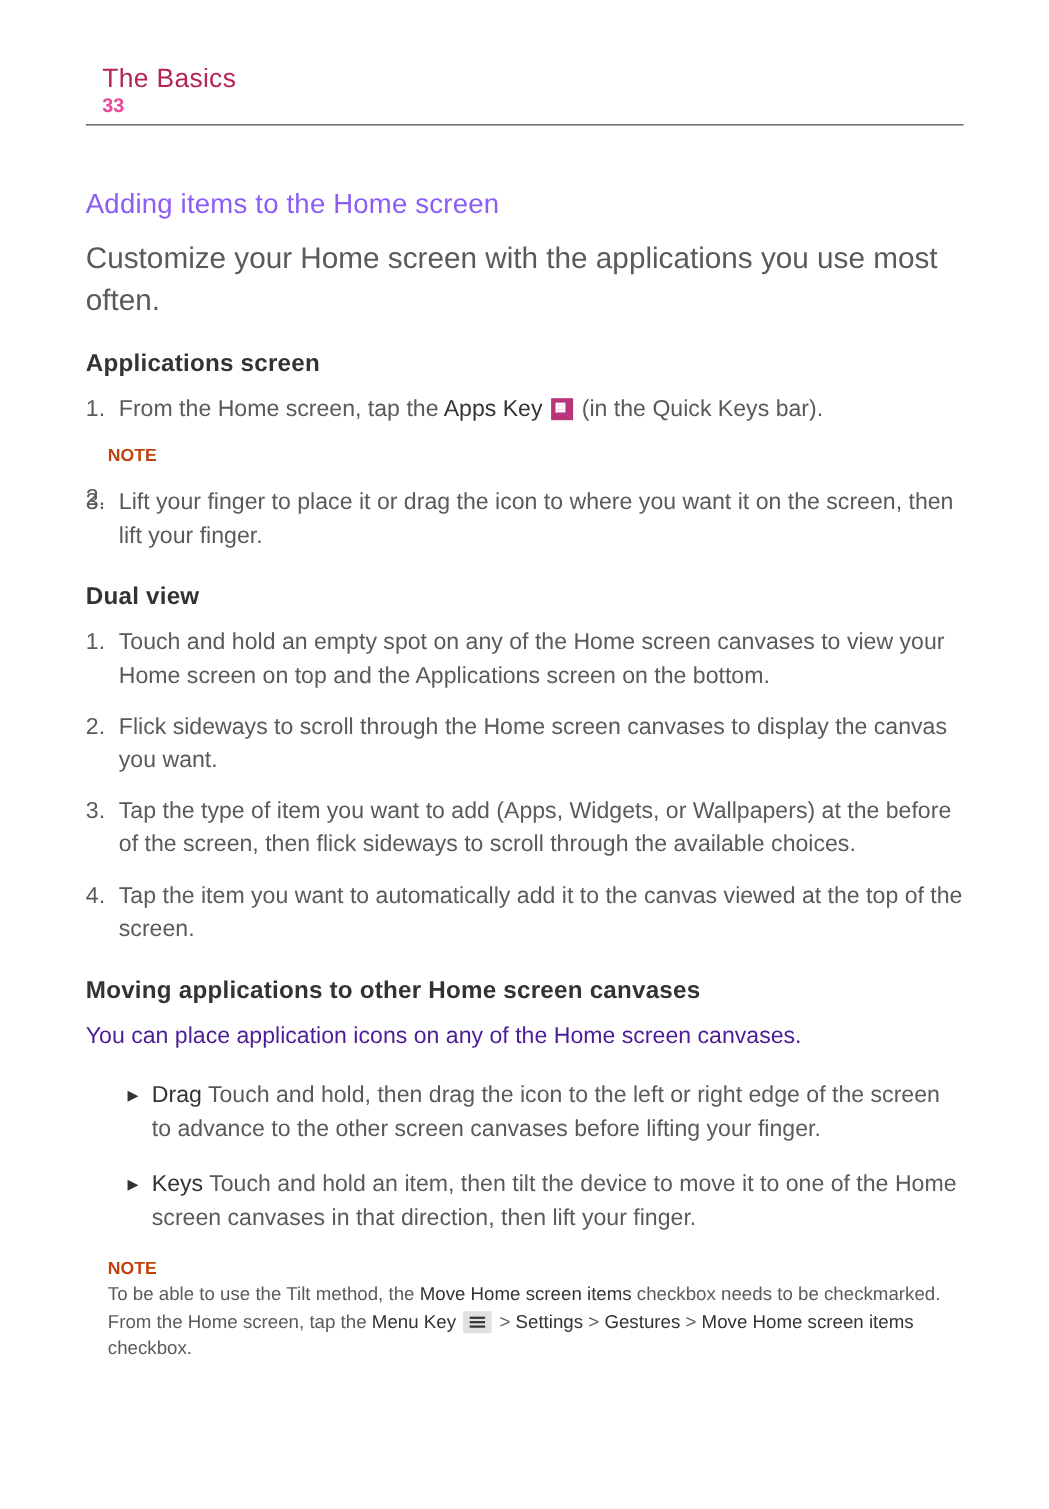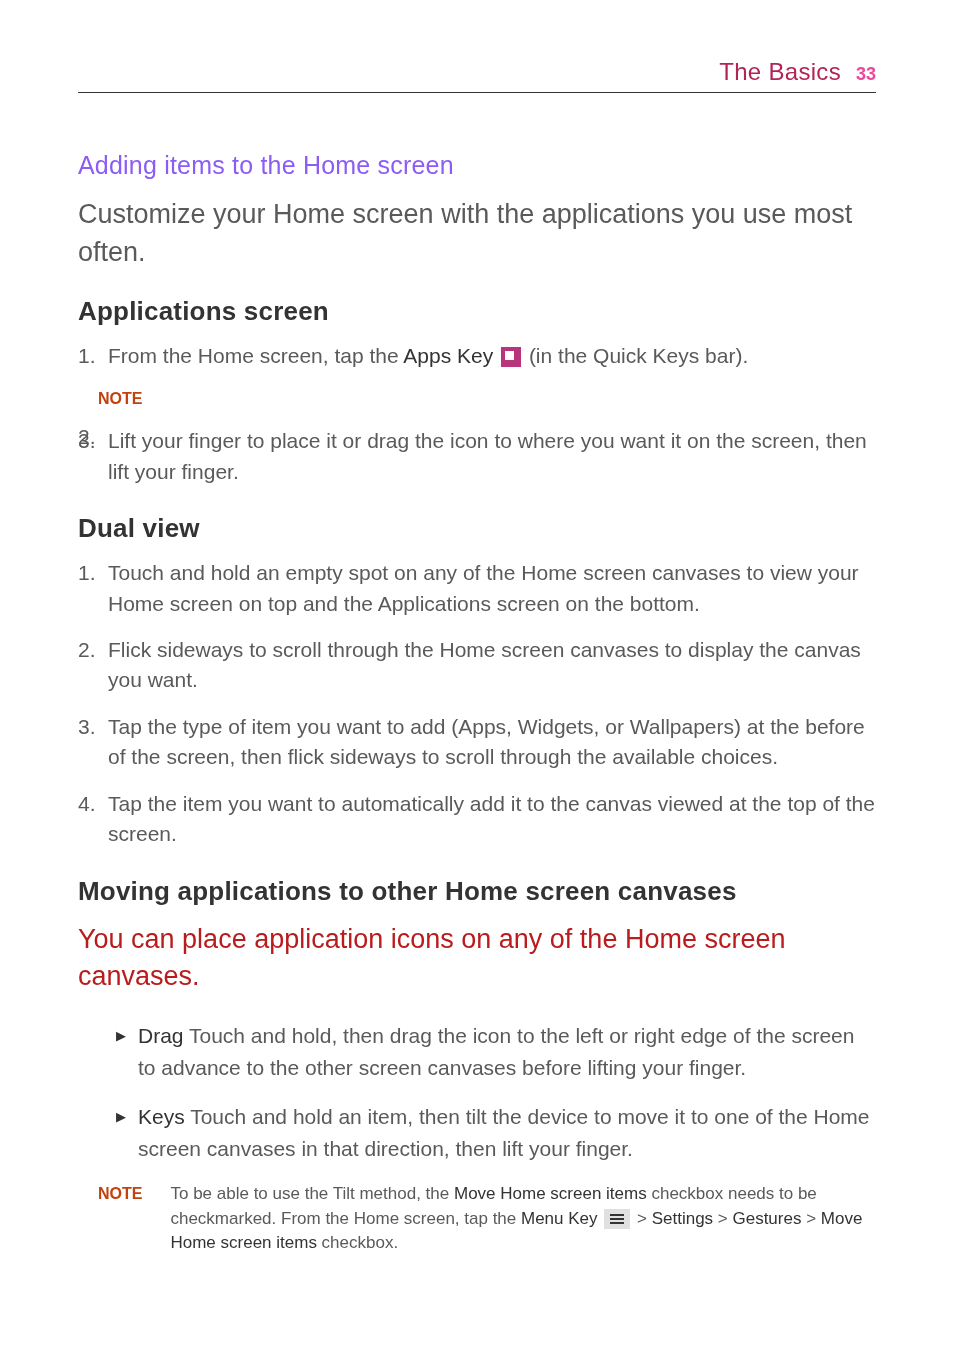--- a/index.html
+++ b/index.html
@@ -1,18 +1,19 @@
 <!DOCTYPE html>
 <html><head>
   <meta charset="utf-8">
   <style>
     * {
       margin: 0;
       padding: 0;
       box-sizing: border-box;
+      flex-direction: column;
     }
     body {
       width: 954px;
       height: 1372px;
       background: #ffffff;
       font-family: Arial, Helvetica, sans-serif;
       color: #4a4a4a;
       padding: 58px 78px 60px 78px;
       position: relative;
     }
@@ -44,21 +45,21 @@
       letter-spacing: 0.2px;
     }
     .body-text {
       font-size: 27px;
       line-height: 1.4;
       color: #5a5a5a;
       margin-bottom: 24px;
     }
     .h3 {
       color: #333;
-      font-size: 26px;
+      font-size: 22px;
       font-weight: bold;
       margin-bottom: 14px;
       letter-spacing: 0.2px;
     }
     .ol-item {
       font-size: 21px;
       line-height: 1.45;
       color: #5a5a5a;
       margin-bottom: 16px;
       padding-left: 30px;
@@ -150,23 +151,23 @@
       content: "";
       position: absolute;
       left: 0;
       width: 14px;
       height: 2px;
       background: #333;
     }
     .menu-icon span::before { top: -4px; }
     .menu-icon span::after { top: 4px; }
     .intro-text {
-      font-size: 27px;
+      font-size: 21px;
       line-height: 1.4;
-      color: #b91c1c;
+      color: #4c1d95;
       margin-bottom: 24px;
     }
     .section-gap {
       margin-top: 26px;
     }
   </style>
 </head>
 <body>
 
 <div class="header">

